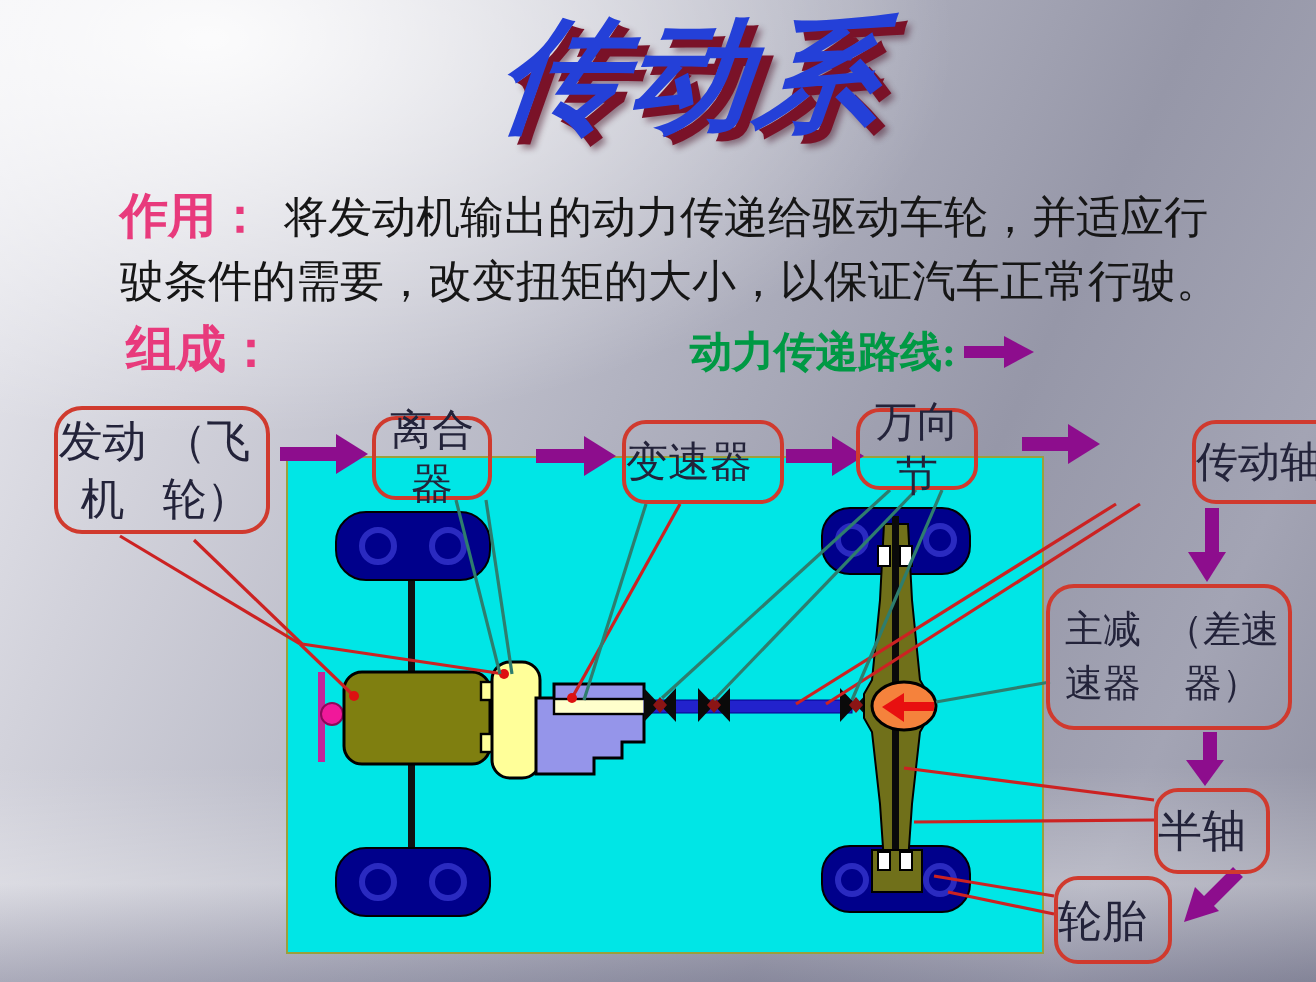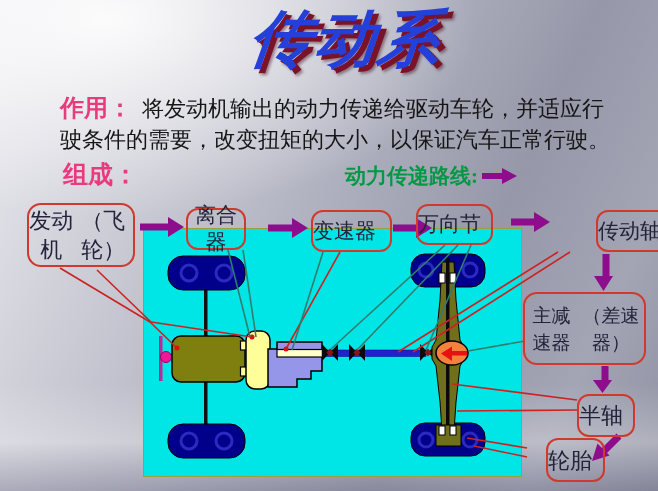--- a/index.html
+++ b/index.html
@@ -195,34 +195,34 @@
   </div>
 
   <div class="cbox" style="left:186px;top:208px;width:60px;height:42px;">
     <span>离合器</span>
   </div>
 
   <div class="cbox" style="left:311px;top:210px;width:81px;height:42px;">
     <span>变速器</span>
   </div>
 
-  <div class="cbox" style="left:416px;top:204px;width:77px;height:41px;">
+  <div class="cbox" style="left:428px;top:204px;width:61px;height:41px;">
     <span>万向节</span>
   </div>
 
   <div class="cbox" style="left:553px;top:210px;width:85px;height:42px;margin-left:43px;">
     <span>传动轴</span>
   </div>
 
   <div class="cbox" style="left:523px;top:292px;width:123px;height:73px;font-size:19px;line-height:27px;border-radius:14px;">
     <span>主减速器</span>
     <span>（差速器）</span>
   </div>
 
   <div class="cbox" style="left:577px;top:394px;width:58px;height:43px;font-size:22px;">
     <span>半轴</span>
   </div>
 
-  <div class="cbox" style="left:527px;top:438px;width:59px;height:44px;font-size:22px;margin-left:19px;">
+  <div class="cbox" style="left:527px;top:438px;width:59px;height:44px;font-size:22px;">
     <span>轮胎</span>
   </div>
 
 </div>
 
 </body></html>

